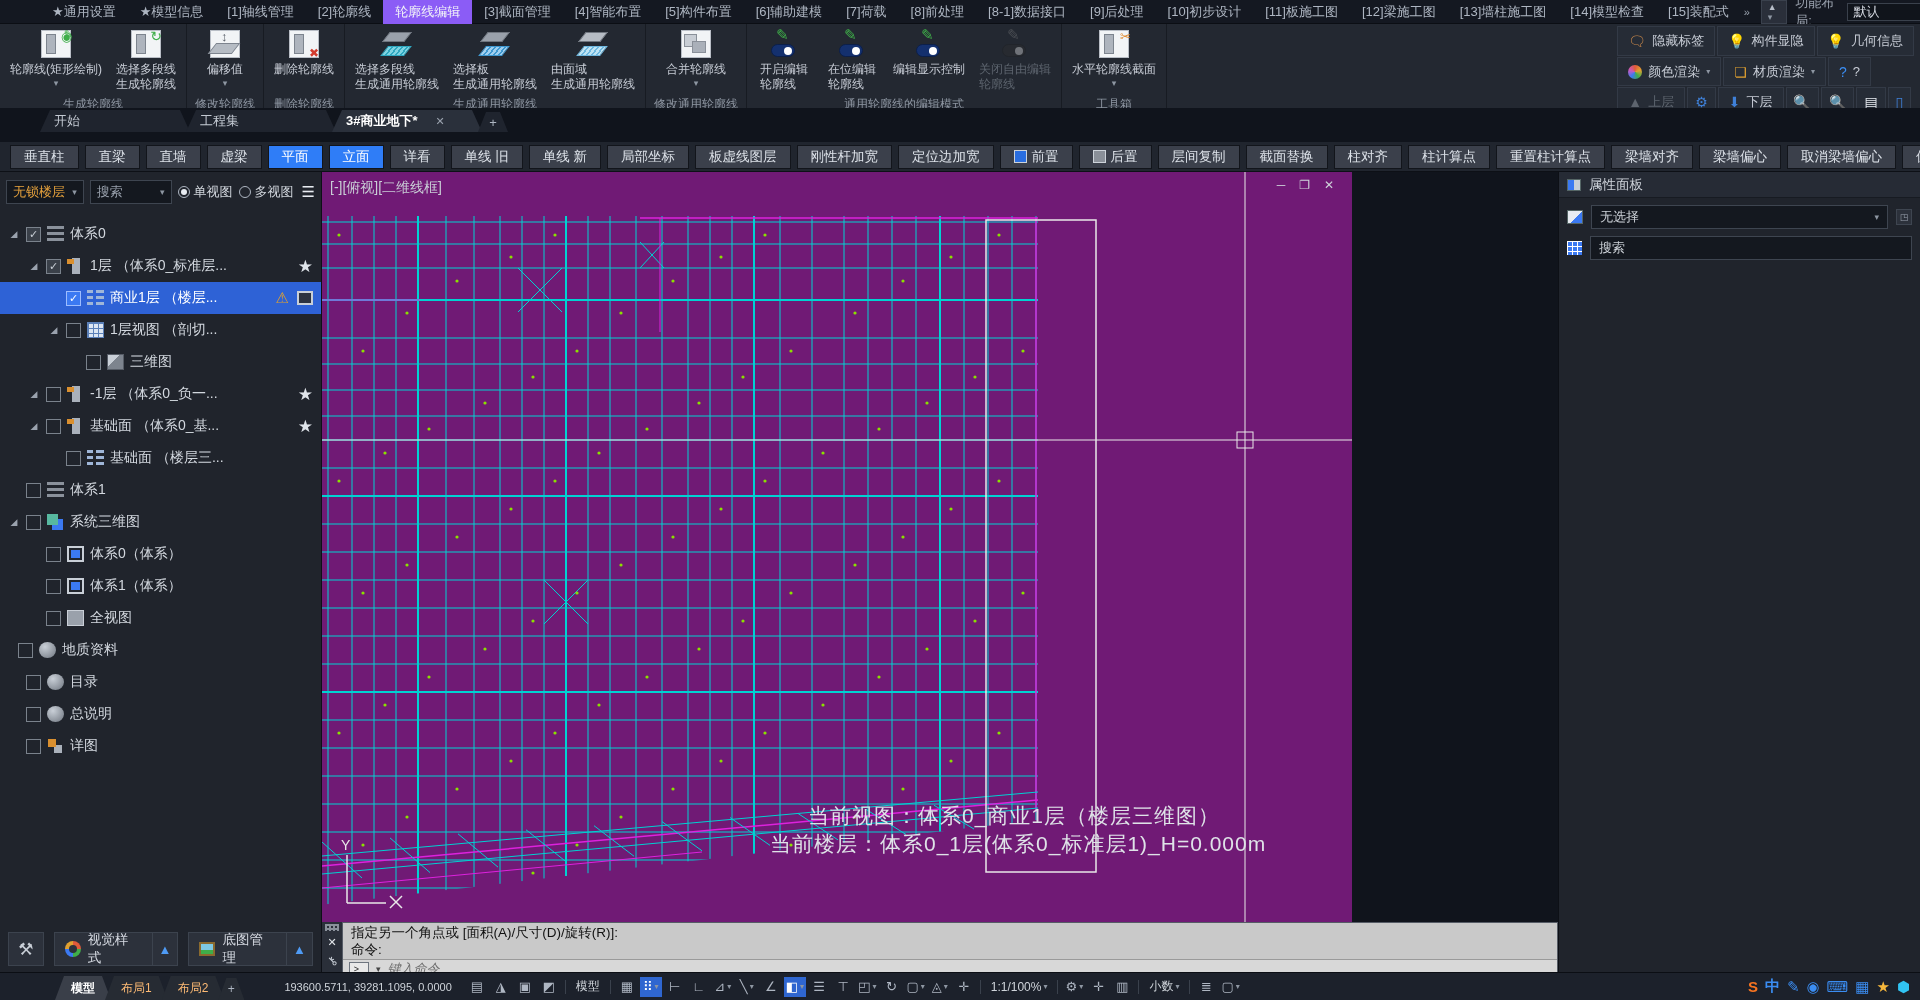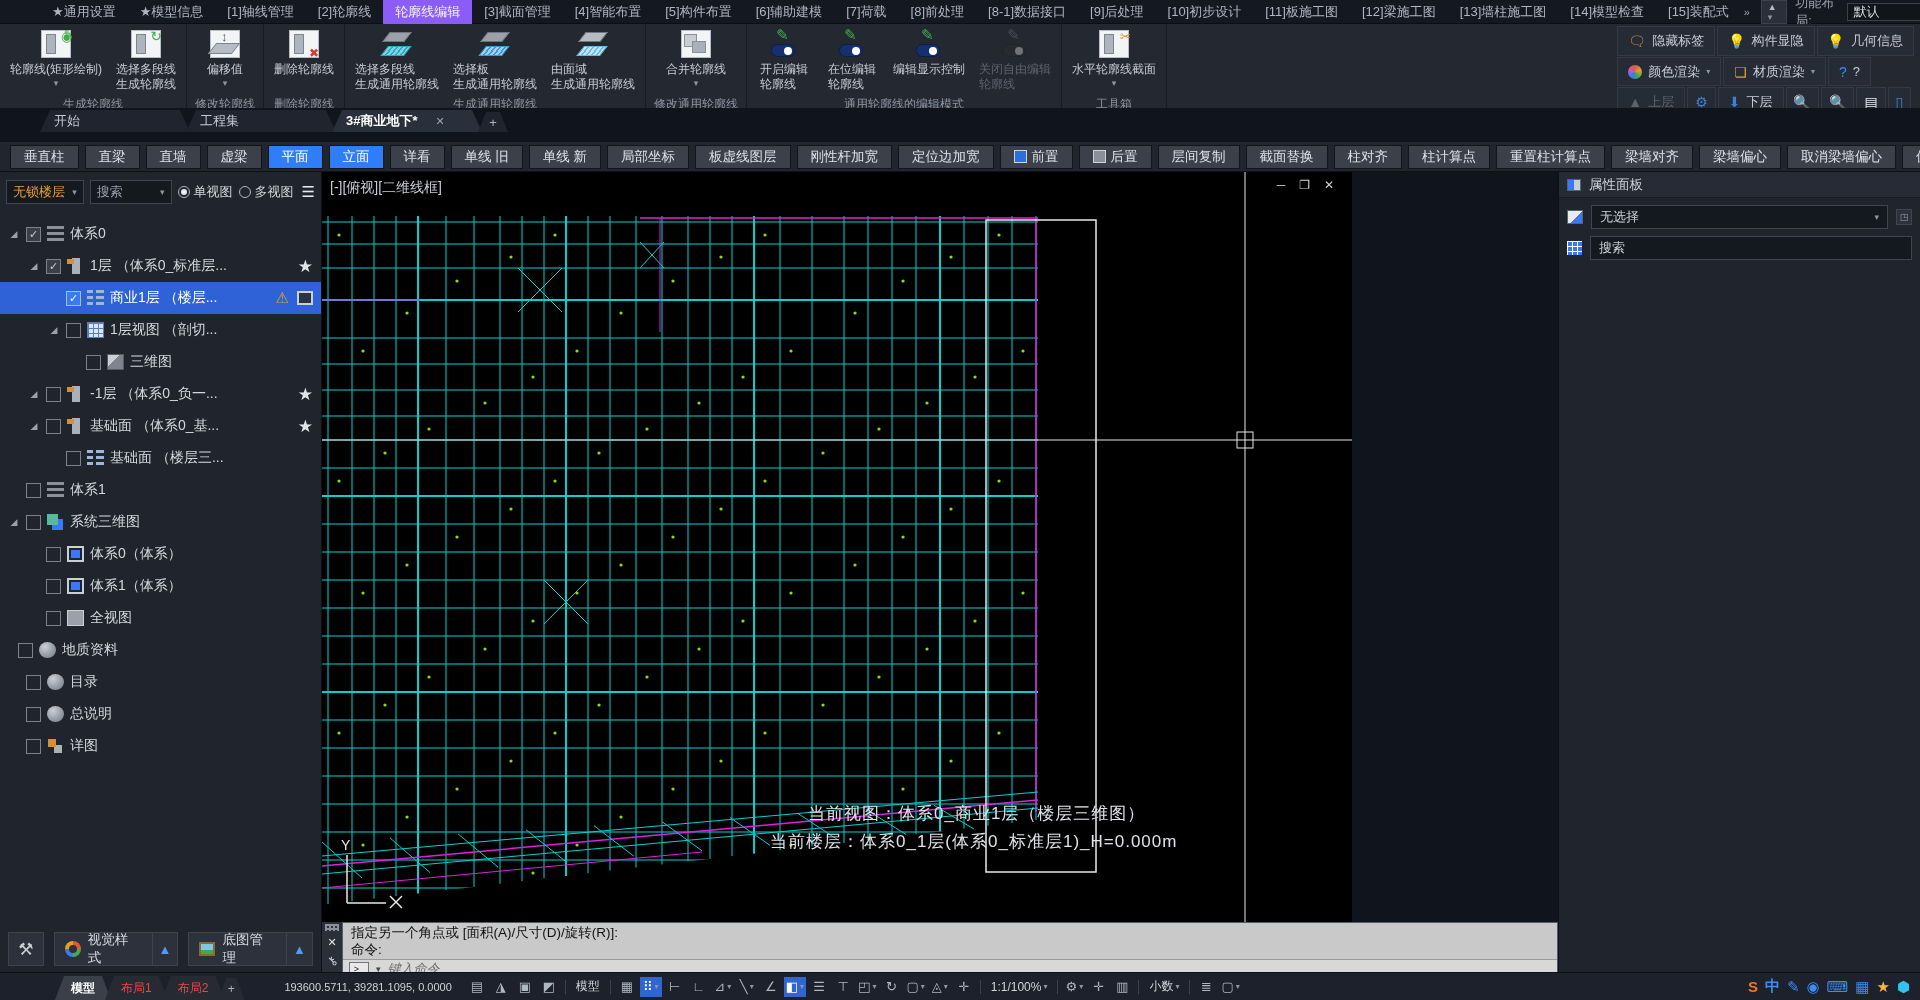--- a/index.html
+++ b/index.html
@@ -131,25 +131,25 @@
   .sb-bigbtn { height:34px; background:#2c313b; border:1px solid #3c434e; display:flex; align-items:center; }
   .sb-bigbtn .lbl { padding:0 10px; display:flex; align-items:center; gap:7px; color:#d6dae2; font-size:13.5px; }
   .sb-bigbtn .up { width:26px; align-self:stretch; border-left:1px solid #3c434e; display:flex; align-items:center;
     justify-content:center; color:#4f9bf5; font-size:13px; }
   .donut { width:16px; height:16px; border-radius:50%;
     background:conic-gradient(#e05a3a 0 90deg,#3fae49 90deg 180deg,#3b79f2 180deg 270deg,#e0a030 270deg 360deg); position:relative; }
   .donut::after { content:""; position:absolute; inset:4px; border-radius:50%; background:#2c313b; }
   .basemap-ic { width:16px; height:14px; background:linear-gradient(#7ec8e3 0 55%,#3fae49 55% 100%); border:2px solid #8a6a2f; }
 
   
-  #canvas { position:absolute; left:322px; top:172px; width:1030px; height:750px; background:#000000; overflow:hidden; }
+  #canvas { position:absolute; left:322px; top:172px; width:1030px; height:750px; background:#701a75; overflow:hidden; }
   #viewport-label { position:absolute; left:8px; top:7px; color:#c9ced6; font-size:14px; z-index:5; }
   #win-controls { position:absolute; right:18px; top:6px; z-index:5; display:flex; gap:14px; color:#cfd4da; font-size:12px; }
   #cad-svg { position:absolute; left:0; top:0; }
-  .cv-text { position:absolute; color:#dfe3e8; font-size:17px; letter-spacing:1px; white-space:nowrap; z-index:4; }
+  .cv-text { position:absolute; color:#dfe3e8; font-size:21px; letter-spacing:1px; white-space:nowrap; z-index:4; }
   
   #compass { position:absolute; left:1082px; top:36px; width:130px; height:160px; z-index:5; }
   #compass .ring { position:absolute; left:19px; top:8px; width:92px; height:92px; border-radius:50%;
     border:15px solid rgba(80,87,96,.85); }
   .cdir { position:absolute; color:#e8ecf0; font-size:14px; width:20px; text-align:center; }
   #c-n { left:55px; top:9px; } #c-s { left:55px; top:85px; } #c-w { left:21px; top:47px; } #c-e { left:89px; top:47px; }
   #c-center { position:absolute; left:48px; top:37px; width:34px; height:34px; background:#9aa0a8; border:1px solid #2a2f36;
     color:#1d222b; font-size:20px; font-weight:bold; display:flex; align-items:center; justify-content:center; }
   #c-wcs { position:absolute; left:44px; top:126px; width:42px; height:15px; background:#7a8089; color:#e6eaee;
     font-size:10px; display:flex; align-items:center; justify-content:center; border-radius:2px; }
@@ -181,21 +181,21 @@
   .props-field { flex:1; height:24px; background:#14181f; border:1px solid #3e4550; color:#cfd4da; display:flex;
     align-items:center; padding:0 8px; font-size:13px; }
   .props-field .caret { margin-left:auto; }
   #props-pin { width:16px; height:16px; border:1px solid #3e4550; background:#2c313b; color:#9aa2ae; font-size:9px;
     display:flex; align-items:center; justify-content:center; }
 
   
   #statusbar { position:absolute; left:0; top:972px; width:1920px; height:28px; background:#1c212b;
     border-top:1px solid #0b0e14; display:flex; align-items:center; font-size:12px; color:#cfd4da; }
   #sheet-tabs { display:flex; align-items:flex-end; height:100%; padding-left:55px; }
-  .sheet-tab { height:24px; padding:0 16px; display:flex; align-items:center; background:#262b33; color:#ef4444;
+  .sheet-tab { height:24px; padding:0 16px; display:flex; align-items:center; background:#262b33; color:#fdba74;
     clip-path:polygon(9px 0,calc(100% - 9px) 0,100% 100%,0 100%); margin-right:-6px; }
   .sheet-tab.active { background:#3a3f49; color:#fff; font-weight:bold; }
   .sheet-add { width:26px; height:22px; display:flex; align-items:center; justify-content:center; background:#262b33;
     clip-path:polygon(8px 0,calc(100% - 8px) 0,100% 100%,0 100%); color:#aeb6c2; }
   #coords { margin-left:40px; font-size:11px; white-space:nowrap; color:#cfd4da; }
   #status-icons { display:flex; align-items:center; gap:2px; margin-left:14px; }
   .sic { min-width:22px; height:20px; display:flex; align-items:center; justify-content:center; gap:2px; color:#aeb6c2;
     font-size:13px; padding:0 2px; }
   .sic.hl { background:#2f66d0; color:#fff; }
   .sic .caret { font-size:8px; }

